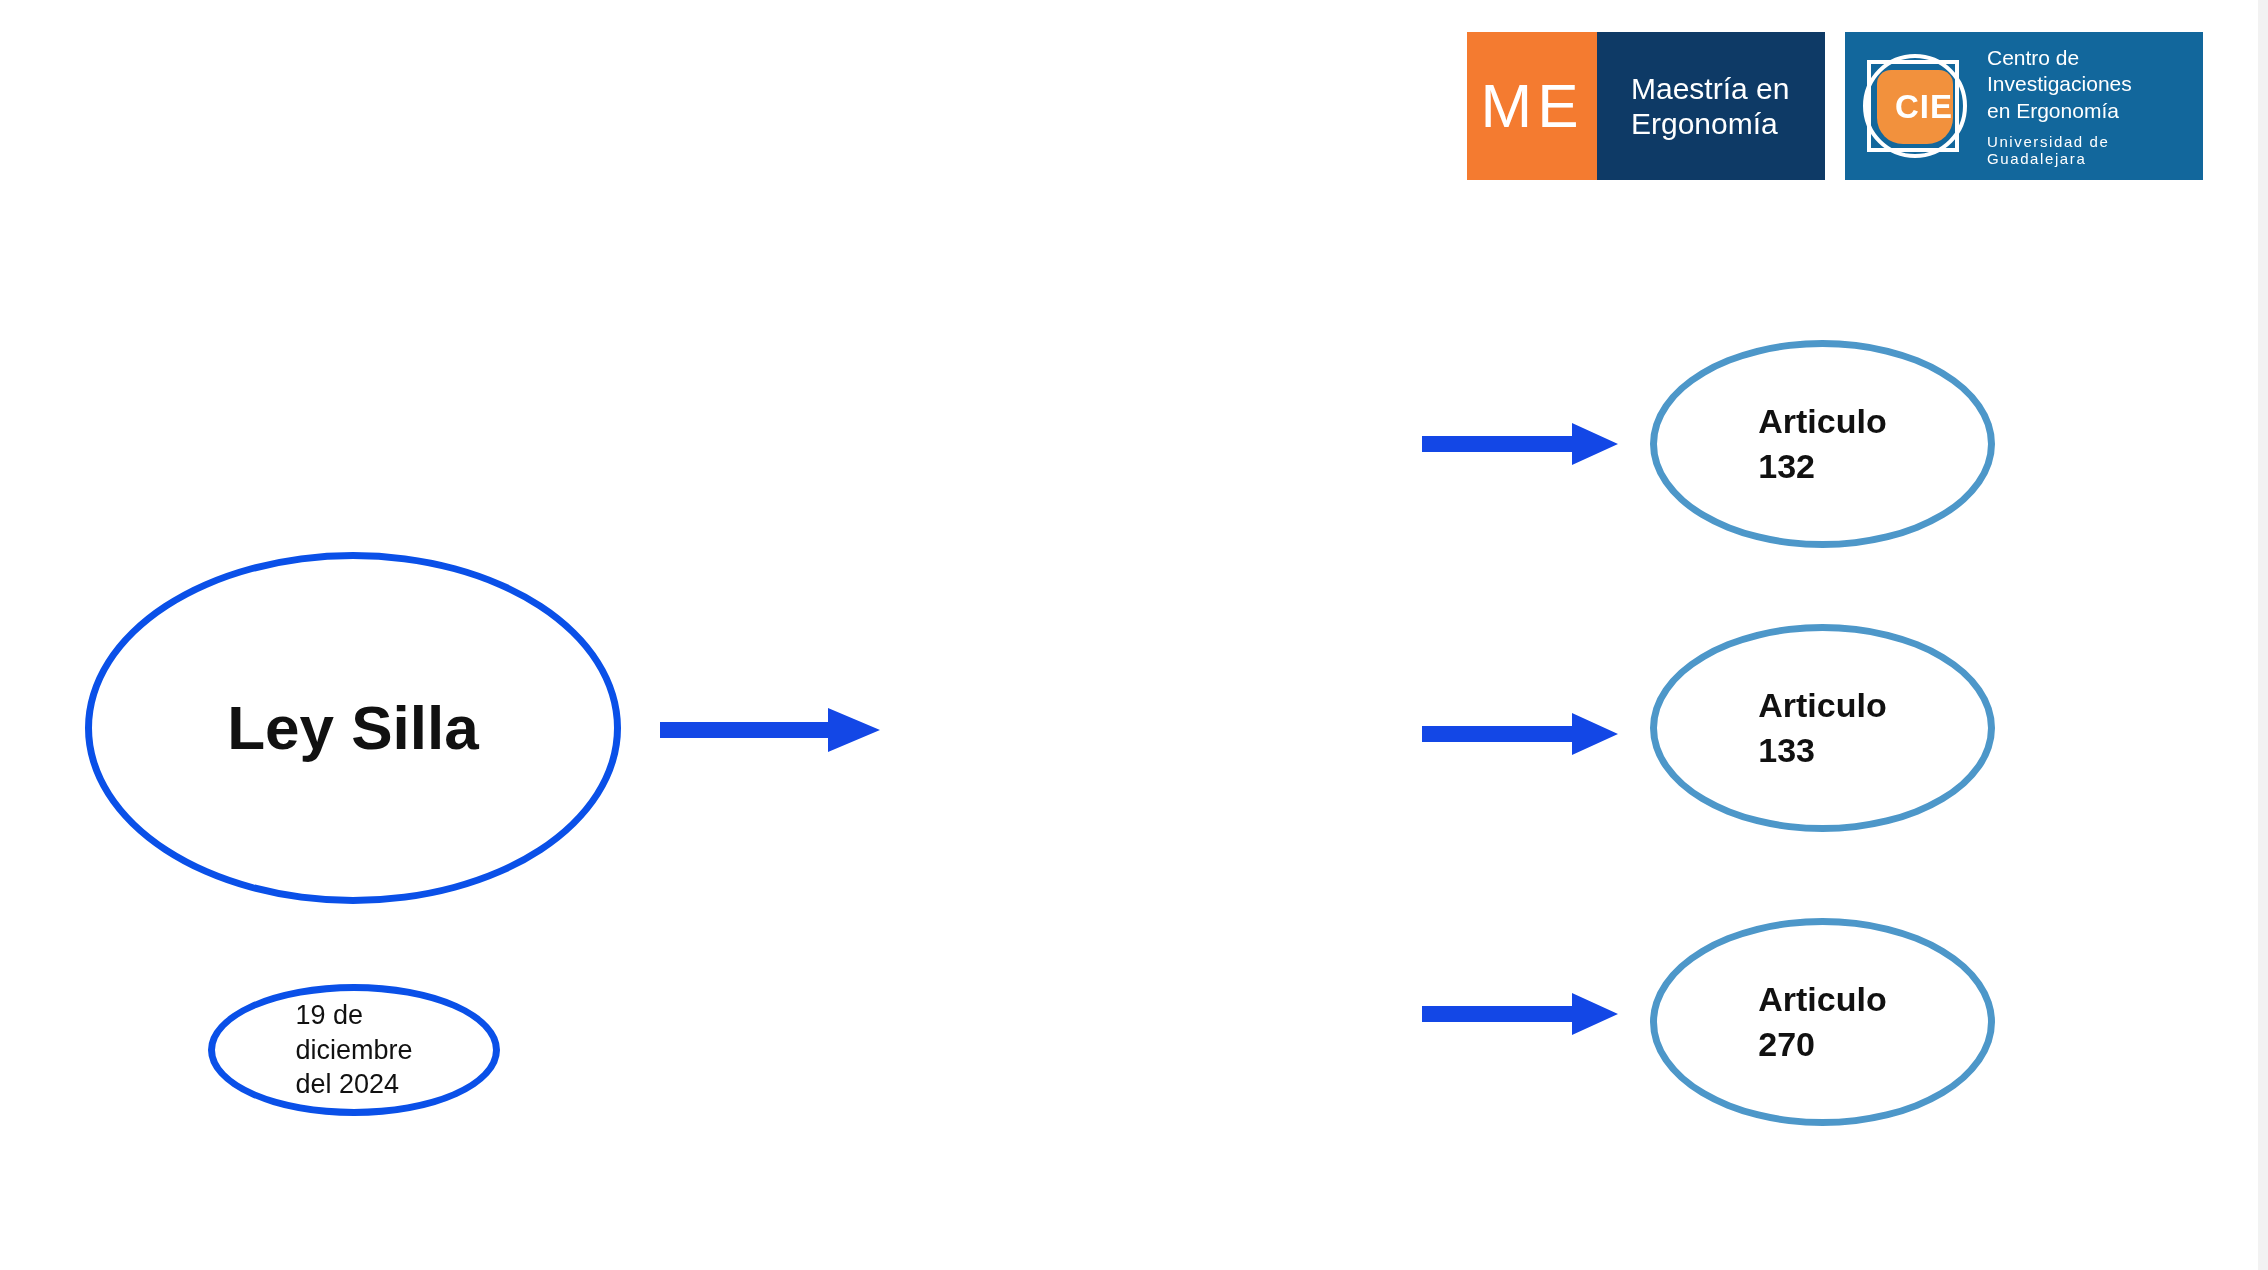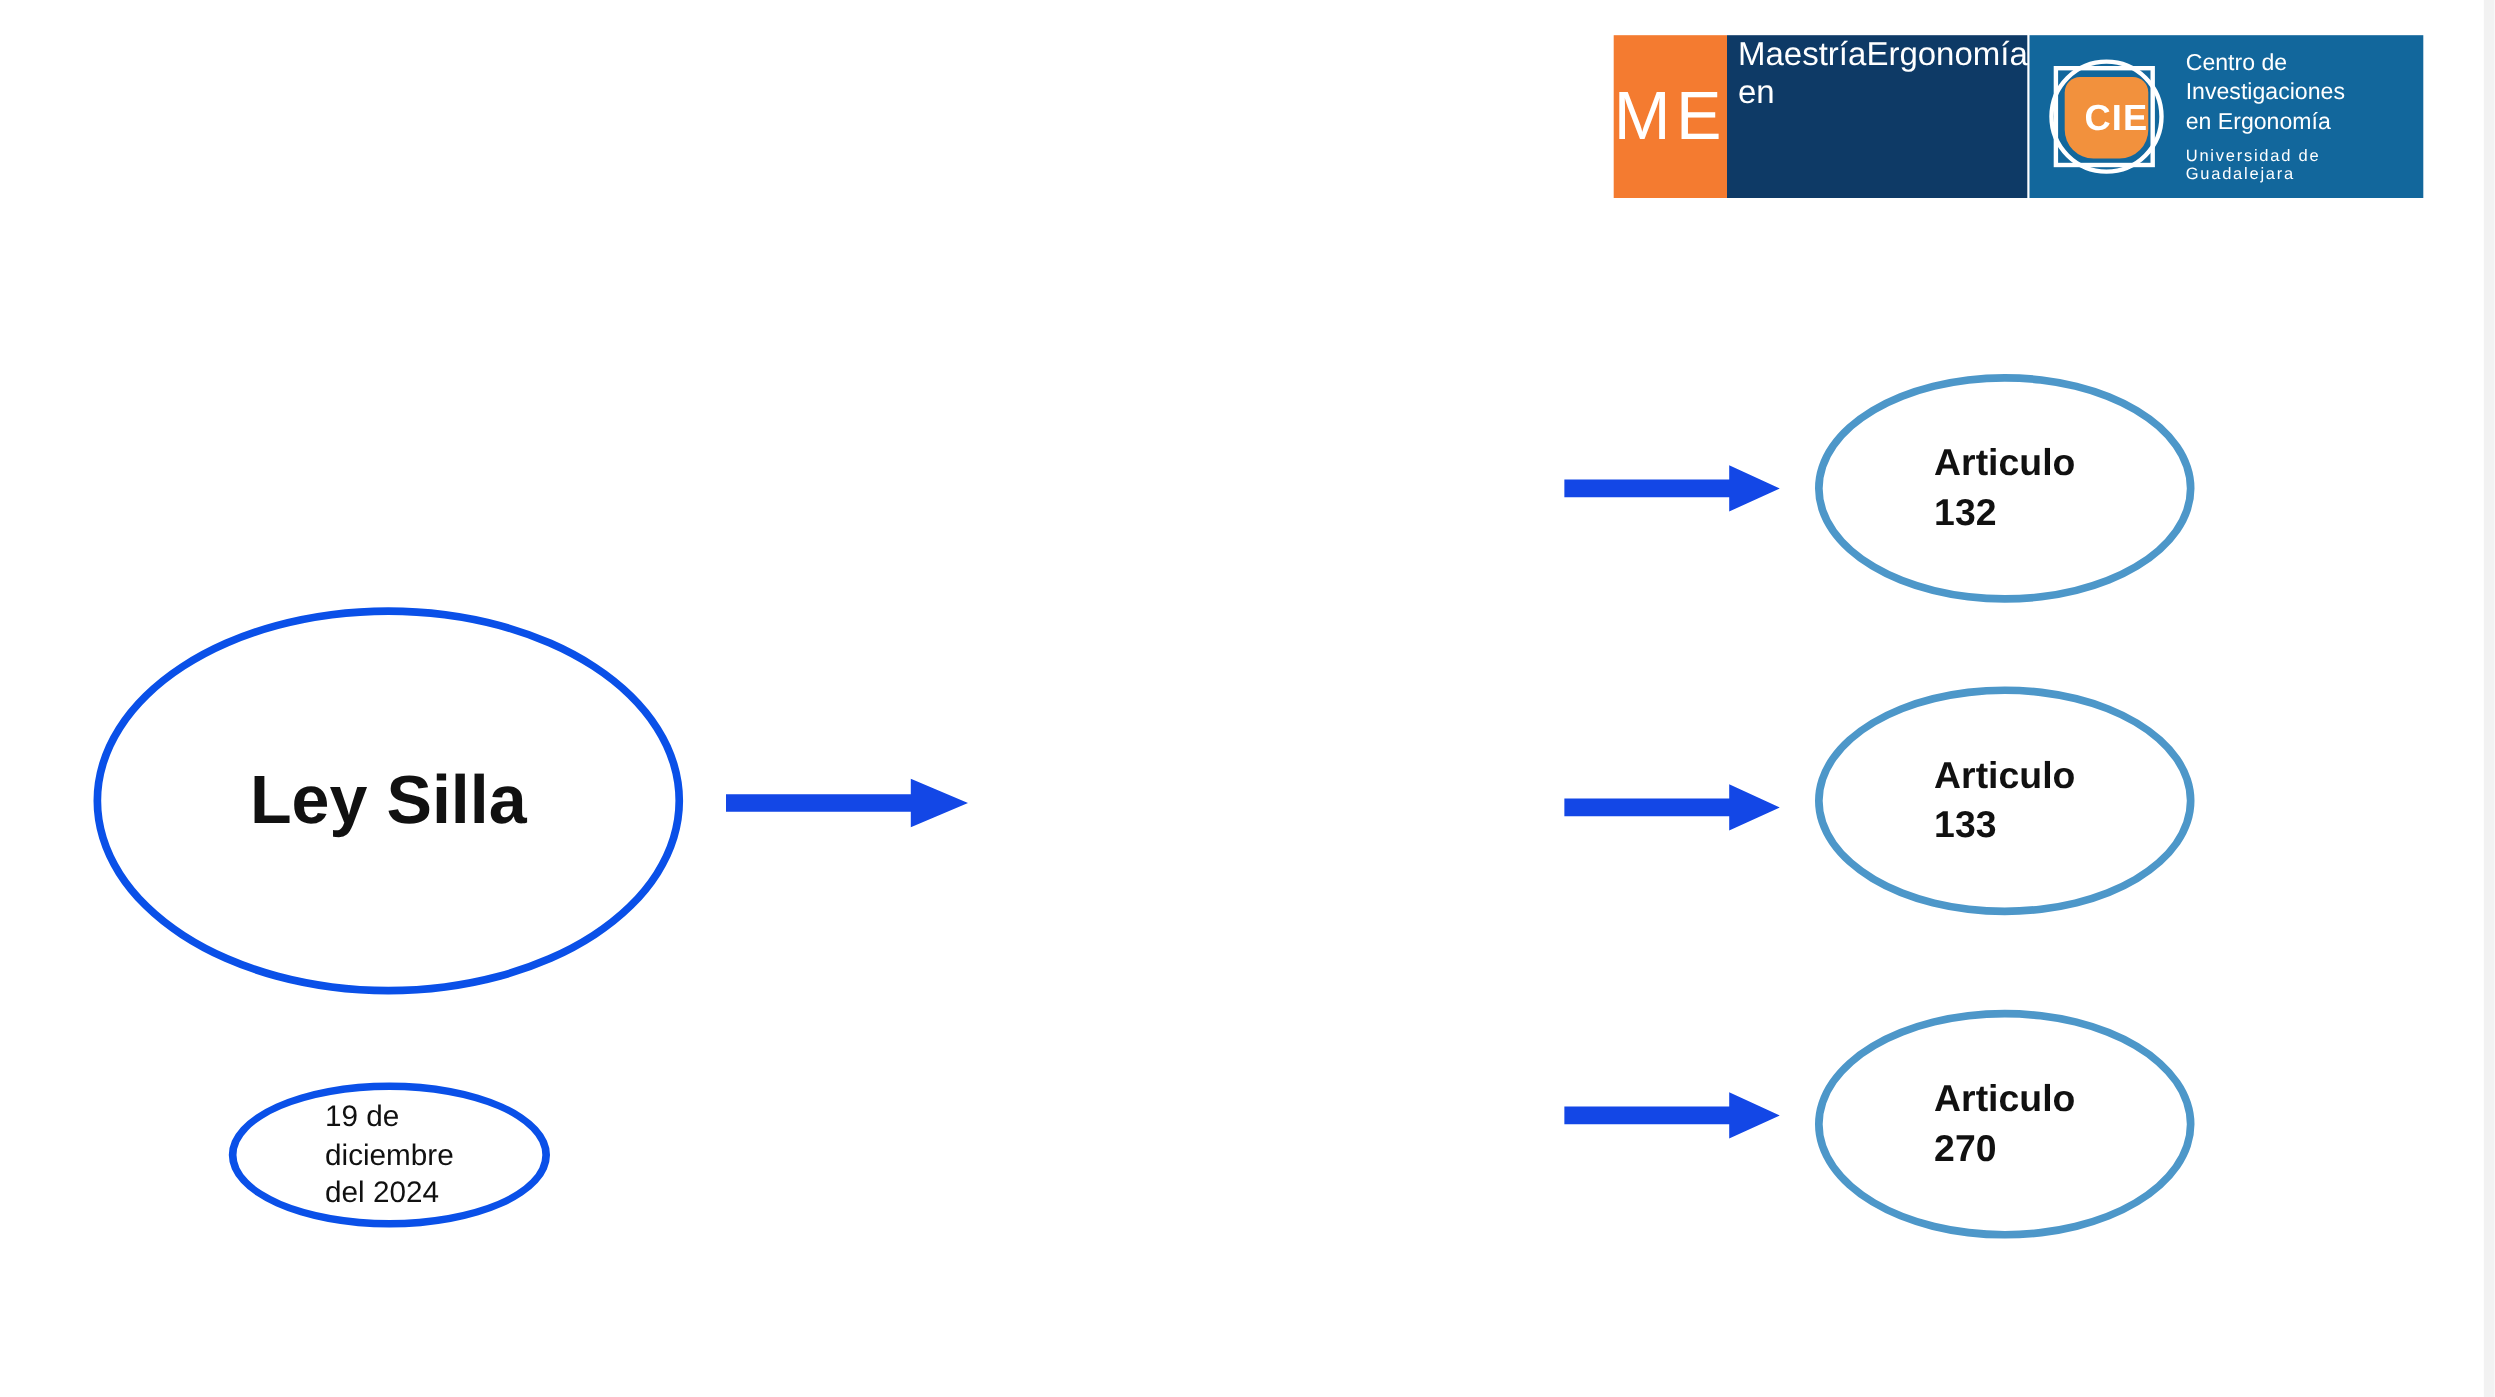--- a/index.html
+++ b/index.html
@@ -53,23 +53,23 @@
     color: #ffffff;
     font-size: 62px;
     font-weight: 400;
     letter-spacing: 5px;
     line-height: 1;
   }
   .me-word {
     background: #0E3A66;
     flex: 1;
     display: flex;
-    flex-direction: row;
+    flex-direction: column;
     justify-content: center;
-    padding-left: 10px;
+    padding-left: 34px;
   }
   .me-word span {
     color: #ffffff;
     font-size: 30px;
     line-height: 1.18;
     font-weight: 400;
   }
 
   .cie-logo {
     width: 358px;

